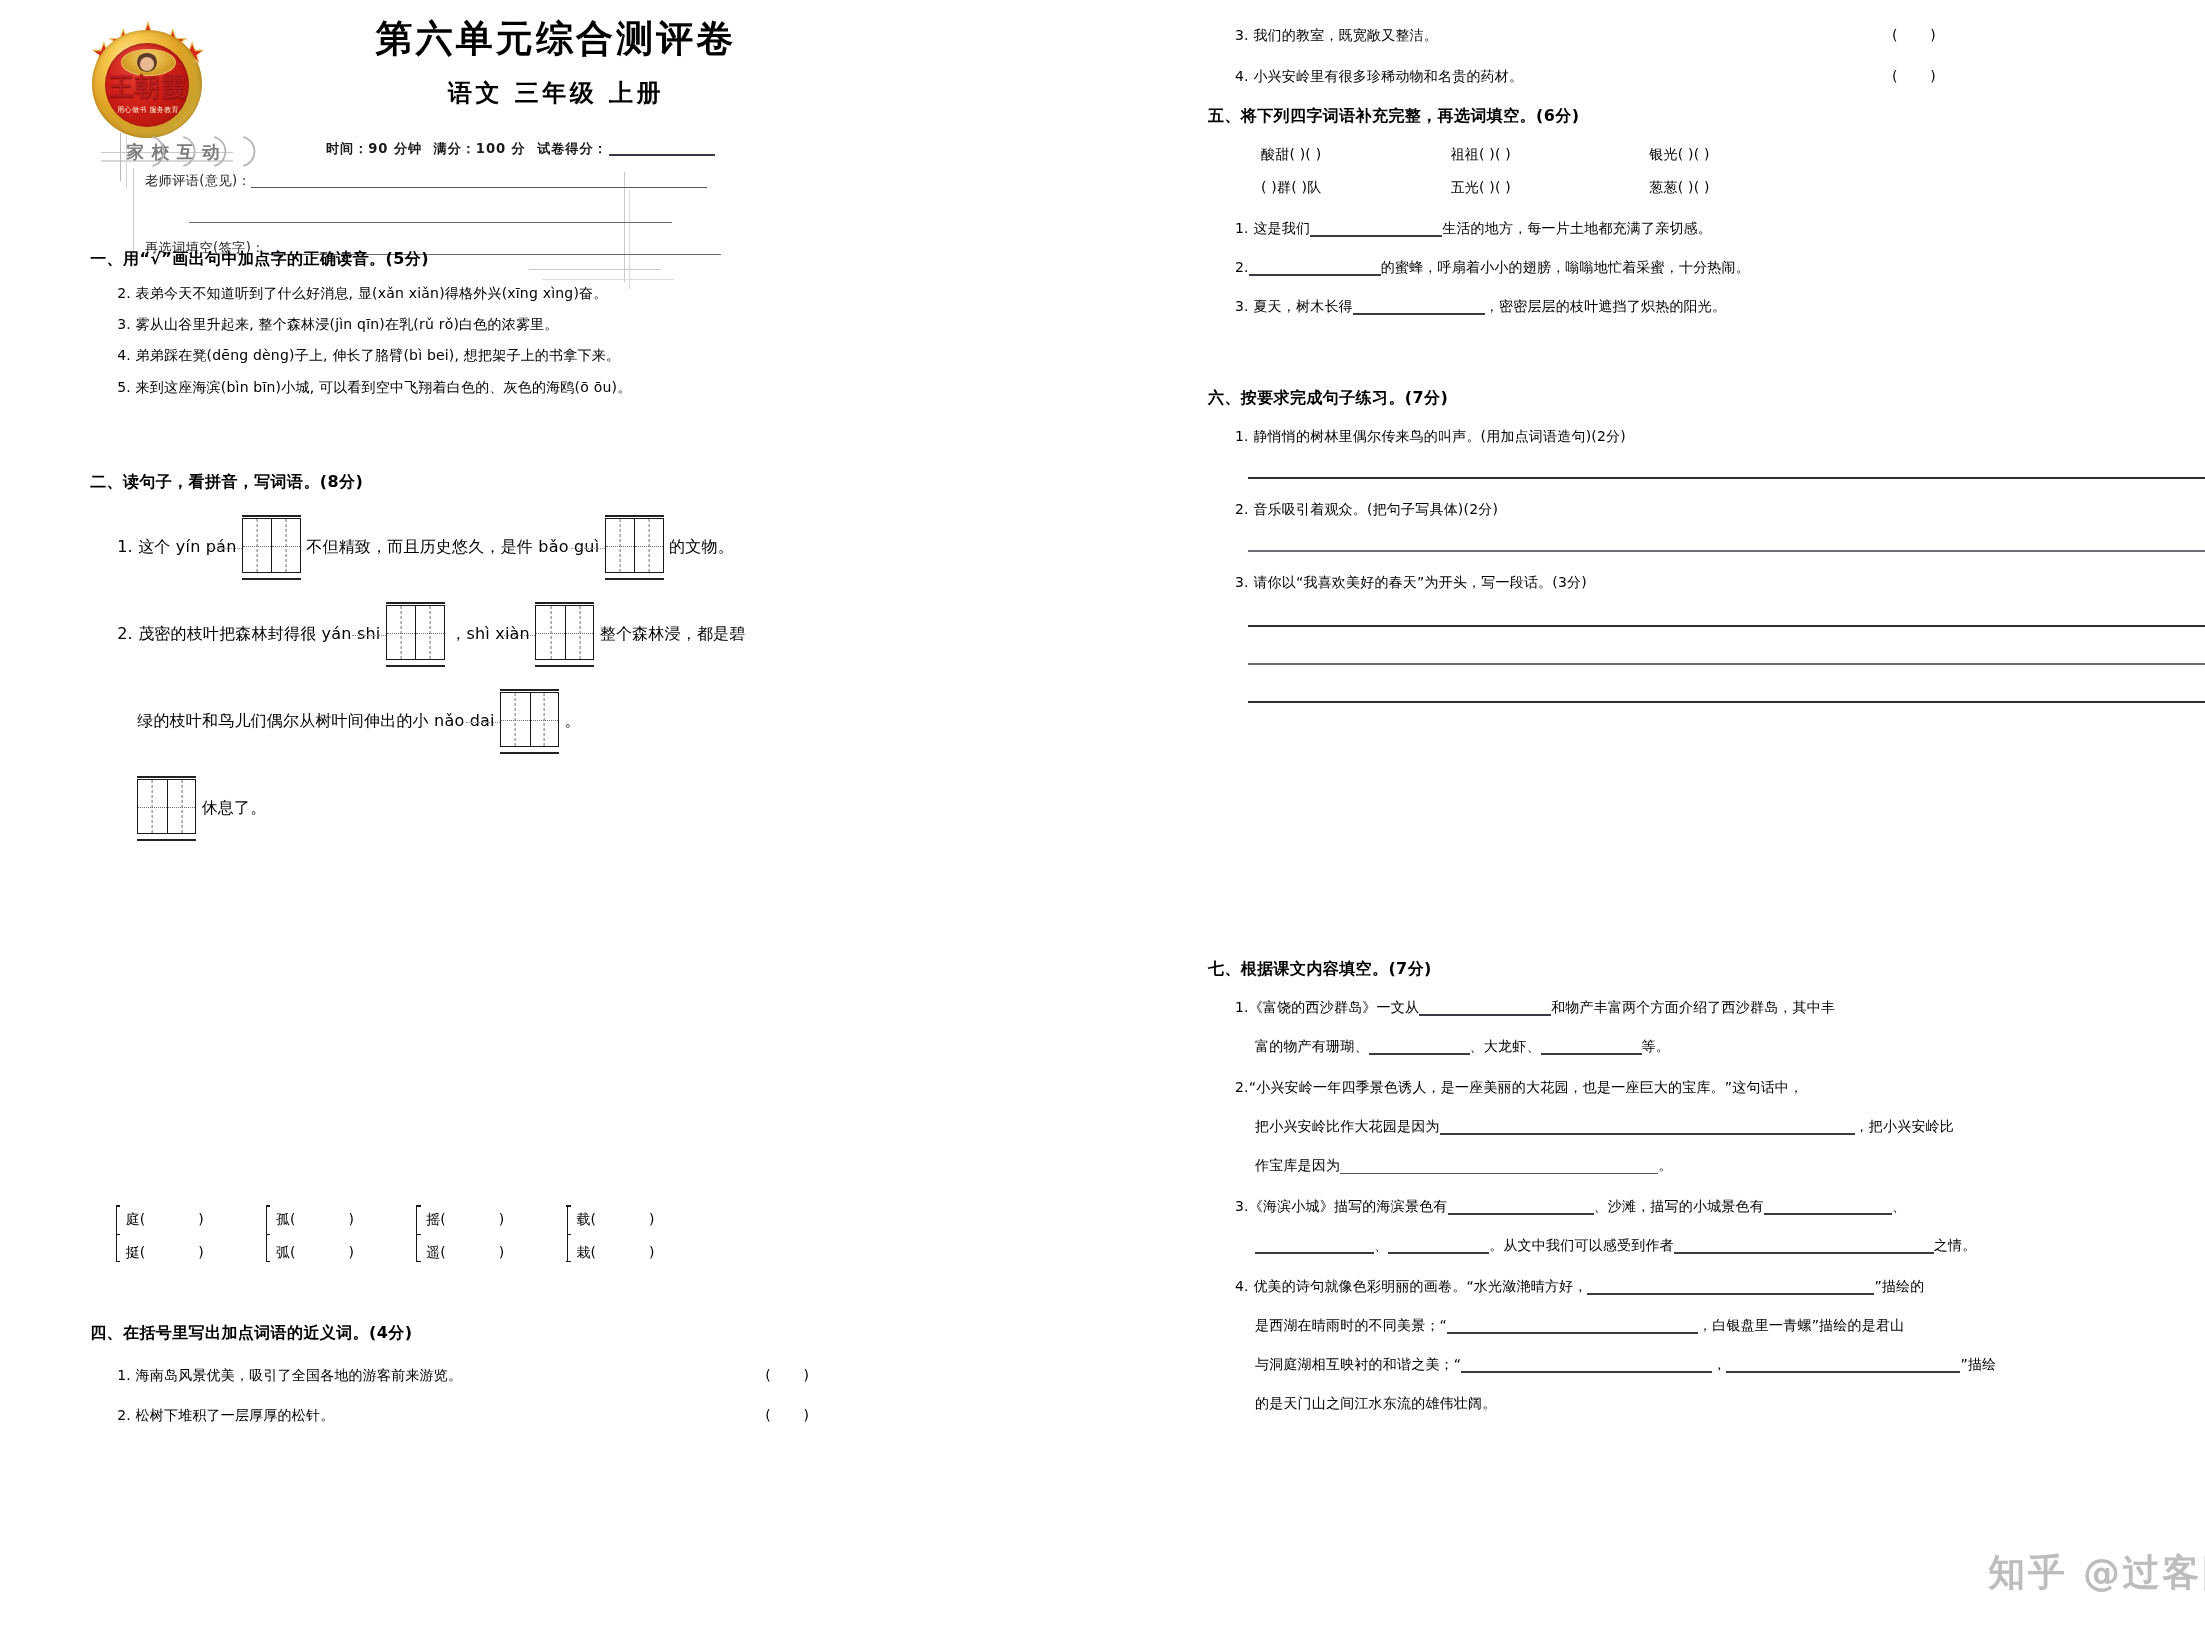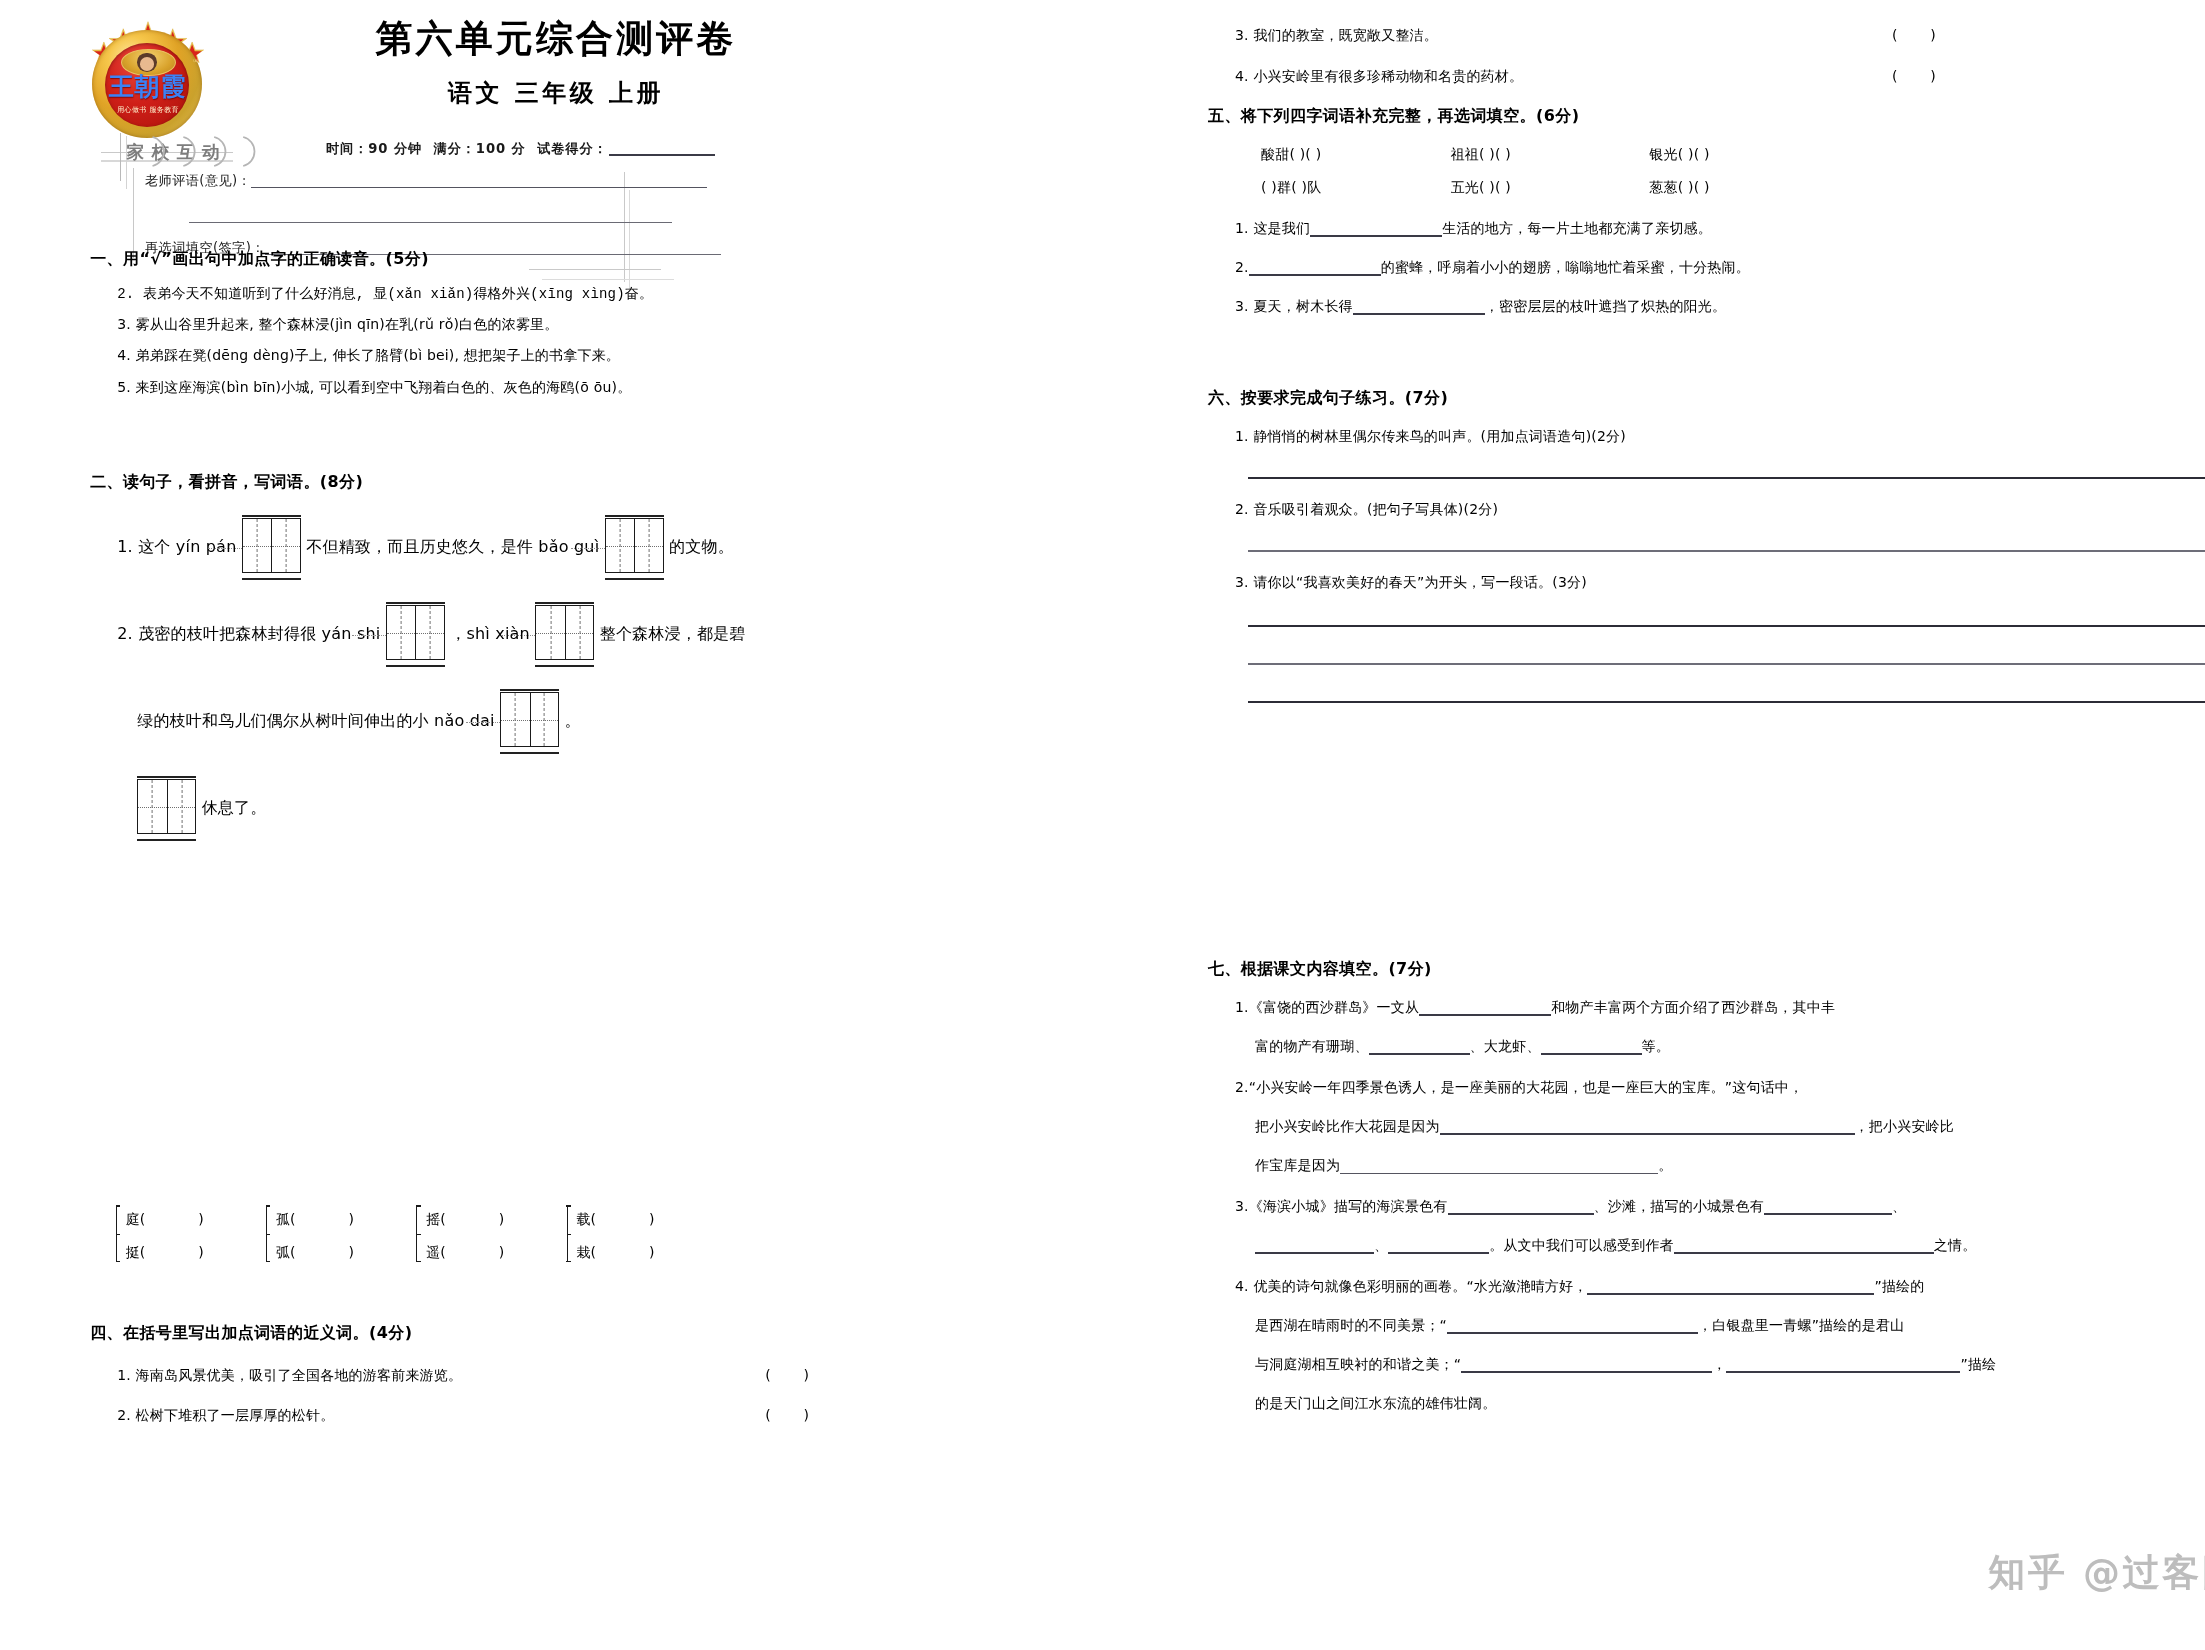--- a/index.html
+++ b/index.html
@@ -46,21 +46,21 @@
     border-radius:46% 46% 50% 50%;
     background:#5c3b2a;
   }
   .logo .face:after{
     content:""; position:absolute; left:3.1px; top:4.9px; width:14px; height:13.2px;
     border-radius:50%; background:#e9b98f;
   }
   .logo .brandtxt{
     position:absolute; left:20px; top:54px; width:79px; text-align:center;
     font-family:"DejaVu Serif", serif; font-weight:bold; font-size:25px;
-    color:#3b82f6; letter-spacing:0.9px;
+    color:#b91c1c; letter-spacing:0.9px;
     text-shadow:0.4px 0.9px 1.3px rgba(90,0,0,.7);
     line-height:27px; white-space:nowrap;
   }
   .logo .slogan{
     position:absolute; left:17.6px; top:86px; width:85px; text-align:center;
     font-size:7px; color:#fff4cf; letter-spacing:0.4px;
     font-family:"DejaVu Sans", sans-serif;
   }
   .logo .reg{
     position:absolute; right:9.7px; top:38px; font-size:6.6px; color:#ffe9a0;
@@ -250,21 +250,21 @@
         </div>
         <div class="row" style="left:44px; top:98px;">
           <span>再选词填空(签字)：</span><span class="ul" style="width:456px; border-bottom-color:#6a6a74;"></span>
         </div>
       </div>
     </div>
 
     <div style="position:absolute; left:13.2px; top:249px; width:1059px;">
       <div class="sec-head">一、用“√”画出句中加点字的正确读音。(5分)</div>
       <div style="margin-top:15px;">
-        <div class="q" style="margin:0 0 13.2px 27px;font-family:Liberation Mono, monospace;">2. 表弟今天不知道听到了什么好消息, 显(xǎn  xiǎn)得格外兴(xīng  xìng)奋。</div>
+        <div class="q" style="margin:0 0 13.2px 27px;">2. 表弟今天不知道听到了什么好消息, 显(xǎn  xiǎn)得格外兴(xīng  xìng)奋。</div>
         <div class="q" style="margin:0 0 13.2px 27px;">3. 雾从山谷里升起来, 整个森林浸(jìn  qīn)在乳(rǔ  rǒ)白色的浓雾里。</div>
         <div class="q" style="margin:0 0 13.2px 27px;">4. 弟弟踩在凳(dēng  dèng)子上, 伸长了胳臂(bì  bei), 想把架子上的书拿下来。</div>
         <div class="q" style="margin:0 0 0 27px;">5. 来到这座海滨(bìn  bīn)小城, 可以看到空中飞翔着白色的、灰色的海鸥(ō  ōu)。</div>
       </div>
     </div>
 
     <div style="position:absolute; left:13.2px; top:472px; width:1059px;">
       <div class="sec-head">二、读句子，看拼音，写词语。(8分)</div>
 
       <div class="qs" style="margin:25px 0 0 27px; white-space:nowrap;">

